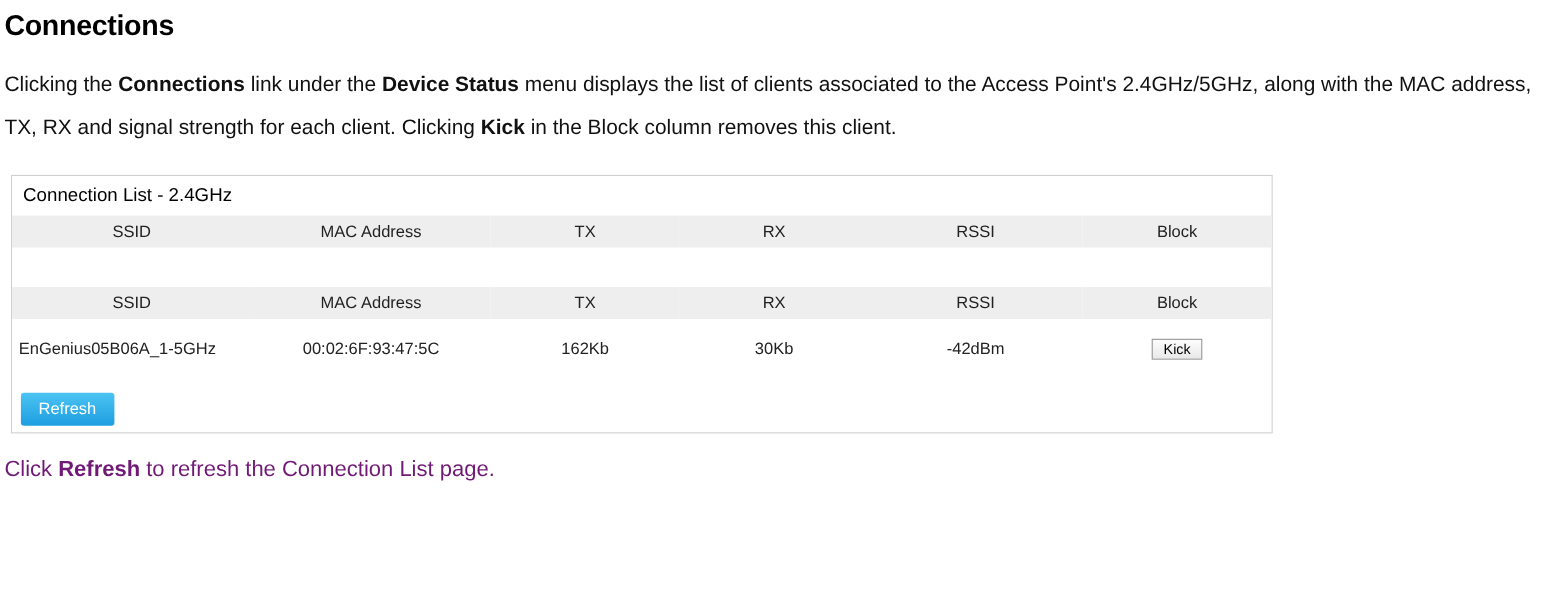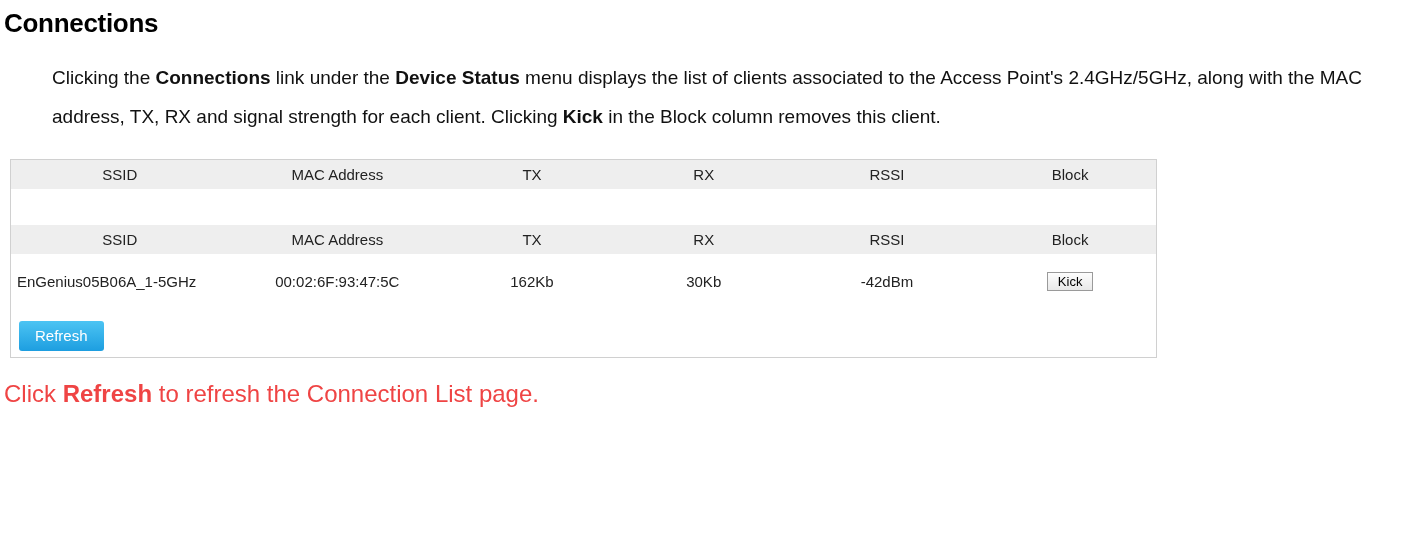--- a/index.html
+++ b/index.html
@@ -14,21 +14,20 @@
       font-weight: 700;
       margin-bottom: 20px;
       letter-spacing: -0.3px;
     }
     .description {
       font-size: 19px;
       line-height: 2.05;
       margin-bottom: 22px;
       color: #111;
       font-weight: 400;
-      margin-left: 48px;
     }
     .description b { font-weight: 700; }
     .panel {
       border: 1px solid #d0d0d0;
       width: 1147px;
       margin-left: 6px;
       margin-bottom: 22px;
       font-family: Arial, sans-serif;
     }
     .section-title {
@@ -71,23 +70,23 @@
       font-size: 15px;
       color: #fff;
       padding: 6px 16px 7px 16px;
       background: linear-gradient(#4cc4f3, #1d9ee0);
       border: none;
       border-radius: 3px;
       cursor: pointer;
       margin: 12px 0 6px 8px;
     }
     .footer-text {
-      font-size: 24px;
+      font-size: 20px;
       margin-top: 10px;
-      color: #ef4444;
+      color: #701a75;
       font-weight: 400;
     }
     .footer-text b { font-weight: 700; }
     col.c-ssid { width: 19%; }
     col.c-mac  { width: 19%; }
     col.c-tx   { width: 15%; }
     col.c-rx   { width: 15%; }
     col.c-rssi { width: 17%; }
     col.c-block{ width: 15%; }
   </style>
@@ -95,20 +94,21 @@
 <body>
 
 <h1 class="page-title">Connections</h1>
 
 <p class="description">
   <span>Clicking the </span><b>Connections</b><span> link under the </span><b>Device Status</b><span> menu displays the list of clients associated to the Access Point's 2.4GHz/5GHz, along with the MAC address, TX, RX and signal strength for each client. Clicking </span><b>Kick</b><span> in the Block column removes this client.</span>
 </p>
 
 <div class="panel">
 
+  <div class="section-title">Connection List - 2.4GHz</div>
   <table>
     <colgroup>
       <col class="c-ssid">
         <col class="c-mac">
         <col class="c-tx">
         <col class="c-rx">
         <col class="c-rssi">
         <col class="c-block">
     </colgroup>
     <thead>

